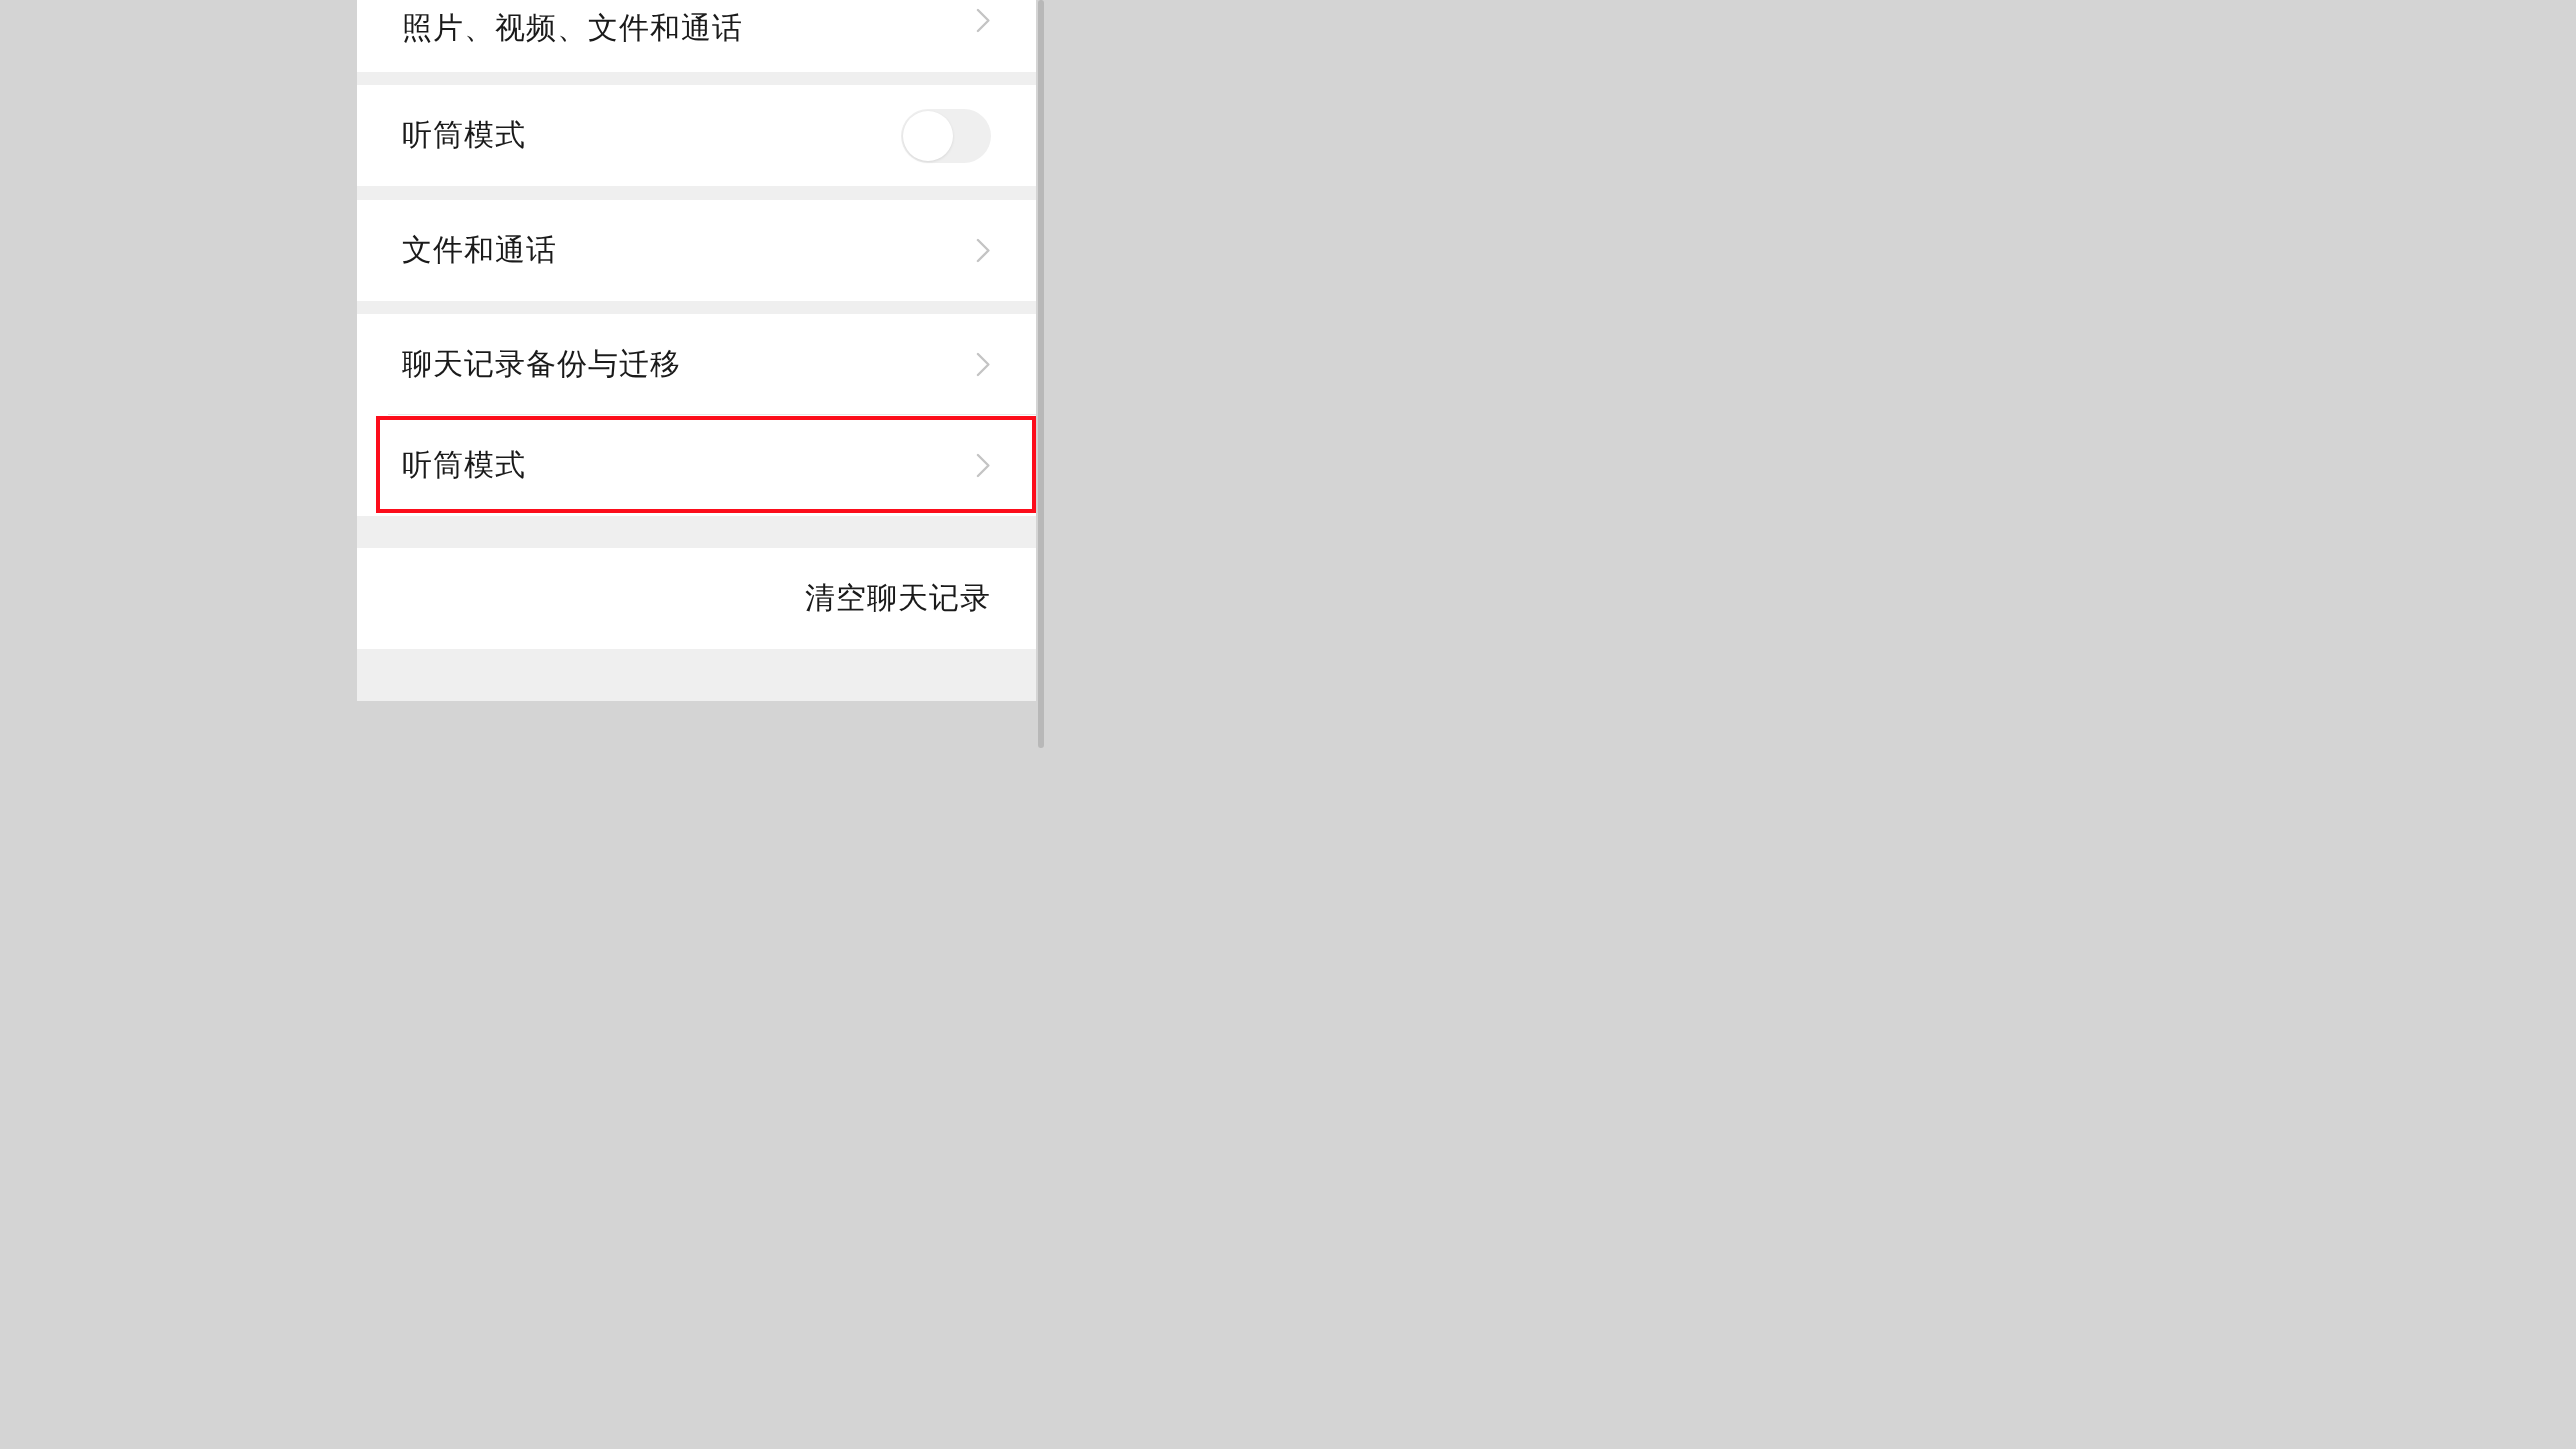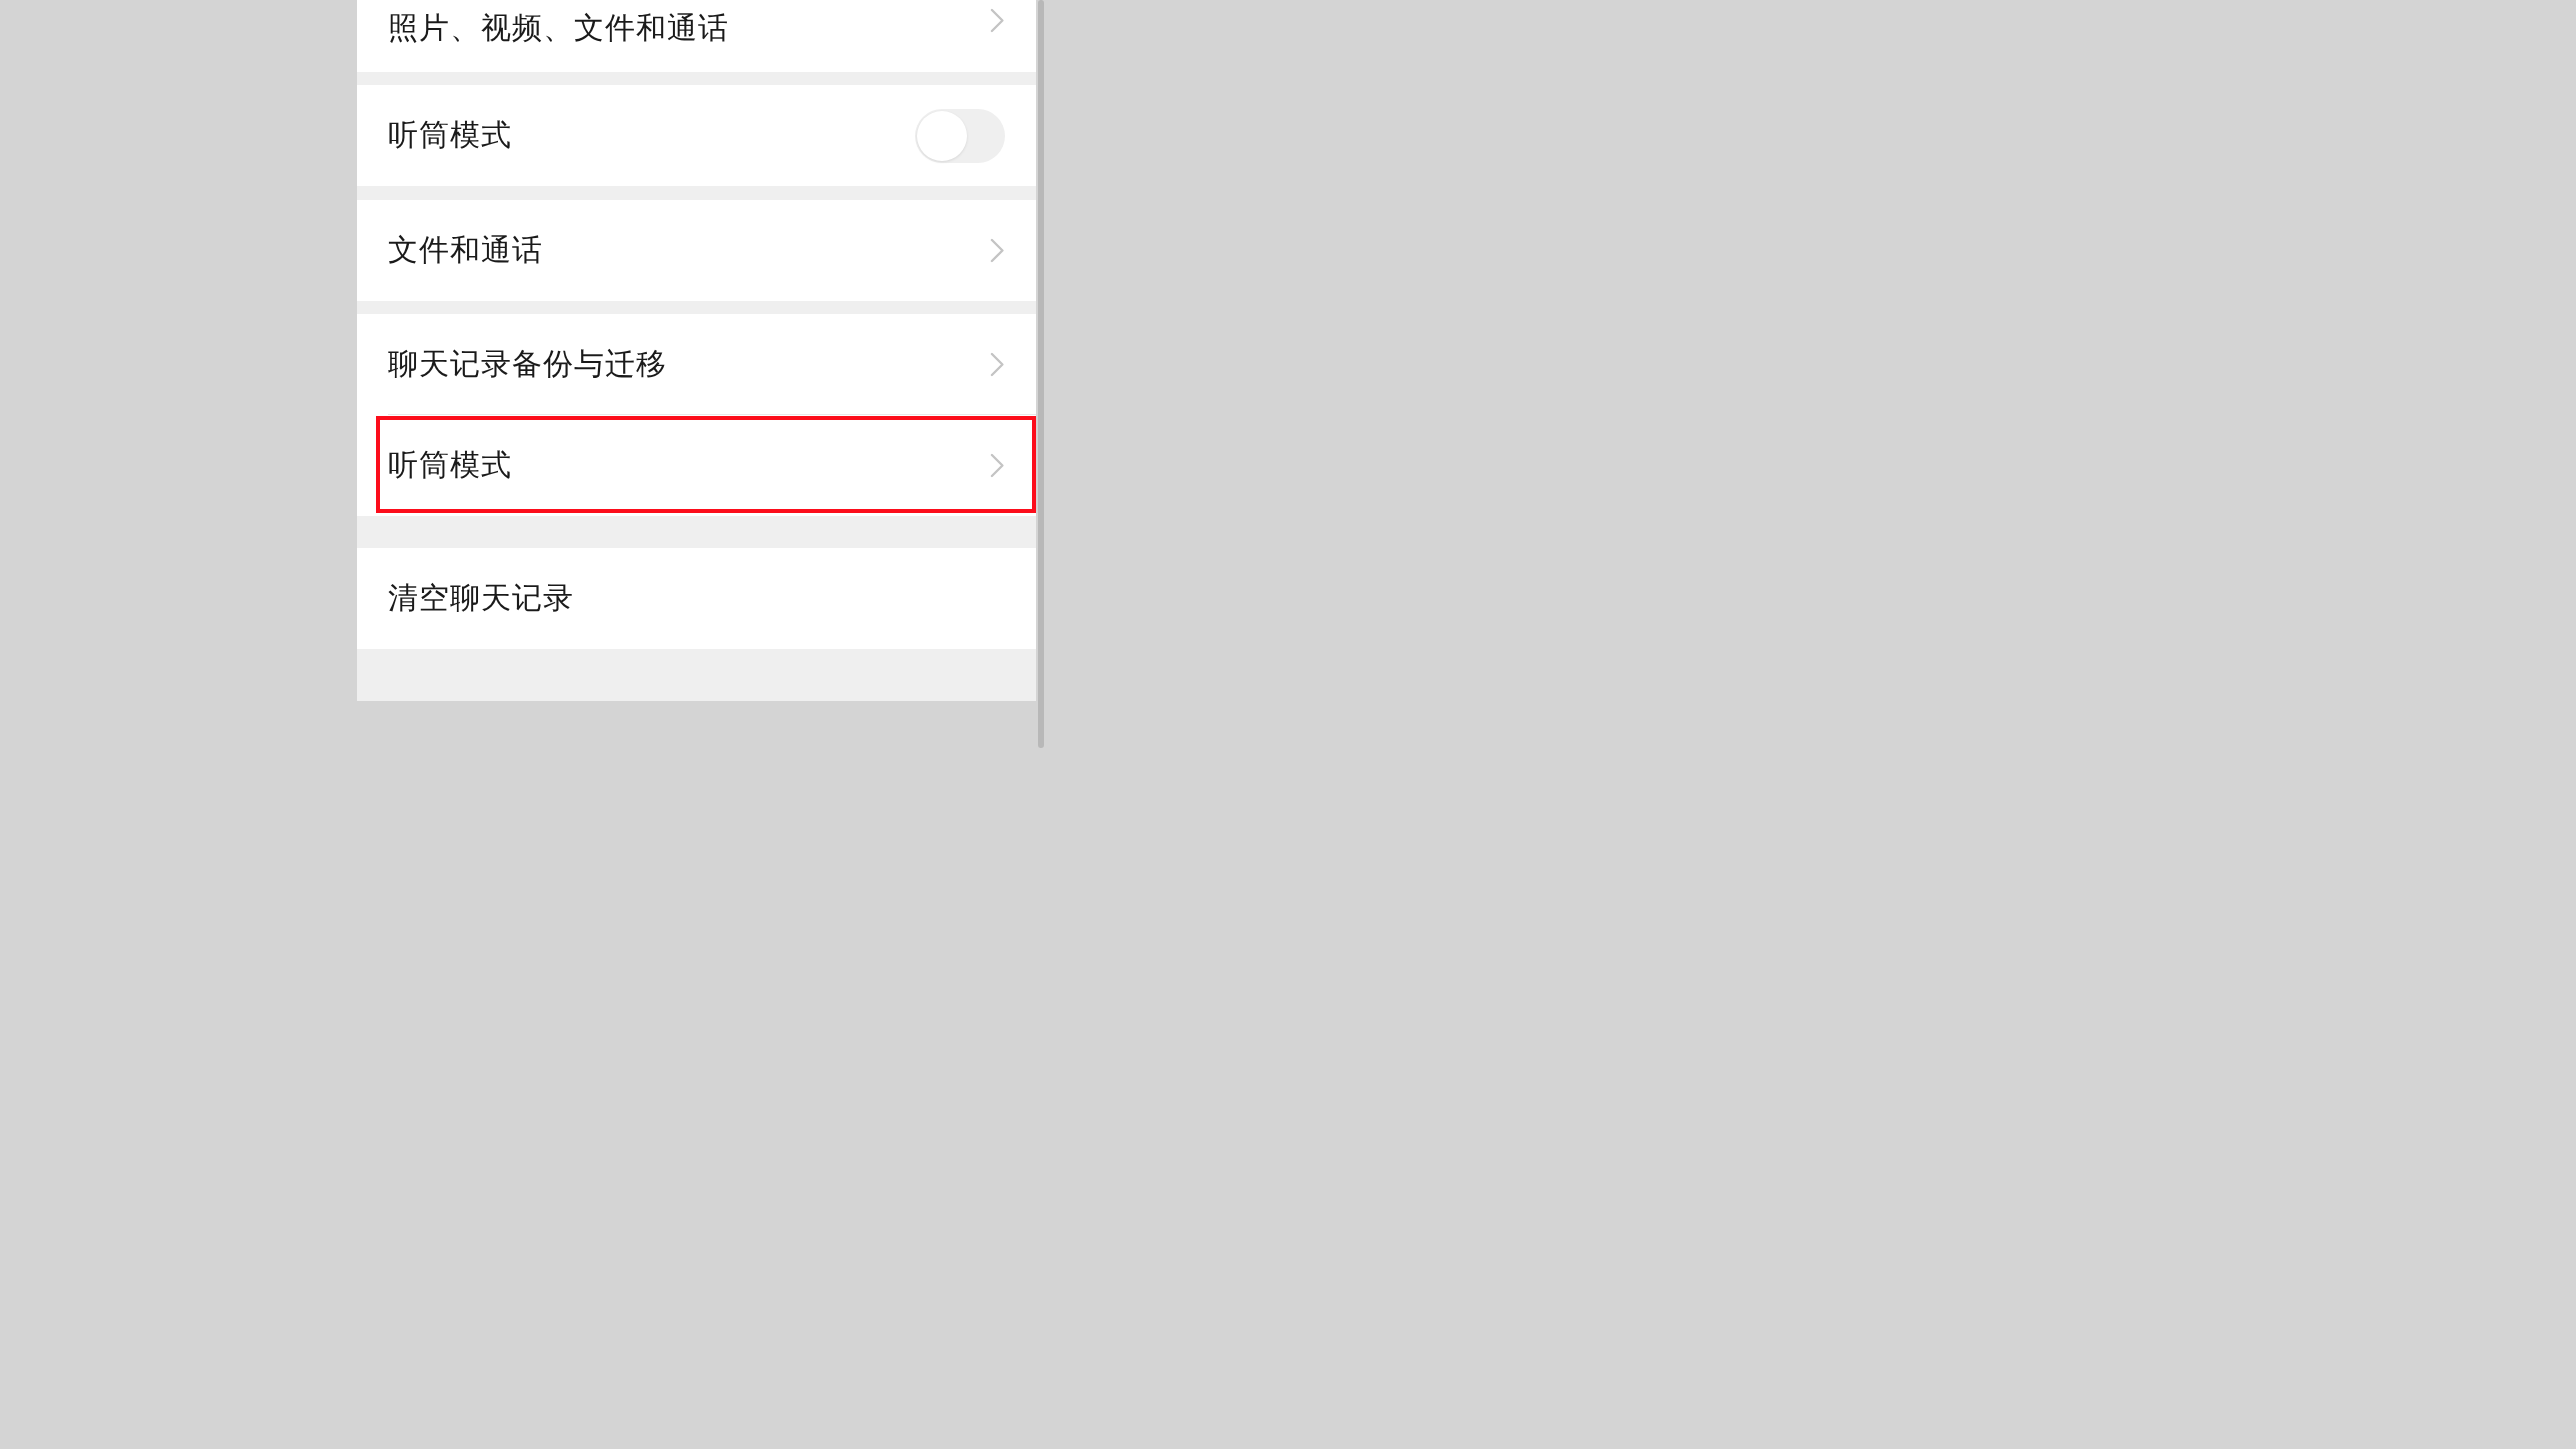--- a/index.html
+++ b/index.html
@@ -47,21 +47,21 @@
     }
     
     .settings-group:last-child {
       margin-bottom: 0;
     }
     
     .settings-item {
       display: flex;
       align-items: center;
       justify-content: space-between;
-      padding: 0 31px;
+      padding: 0 45px;
       height: 101px;
       background: #ffffff;
       cursor: pointer;
       position: relative;
     }
     
     .settings-item.first-partial {
       height: 72px;
       padding-top: 0;
       align-items: flex-start;
@@ -117,21 +117,21 @@
     }
     
     .highlight-box {
       position: absolute;
       border: 4.8px solid #fc0d1b;
       pointer-events: none;
       z-index: 10;
     }
     
     .centered-item {
-      justify-content: flex-start;
+      justify-content: flex-end;
       margin-top: 32px;
     }
     
     .centered-item .item-label {
       text-align: center;
     }
     
     .bottom-spacer {
       height: 38px;
       background: #efefef;

